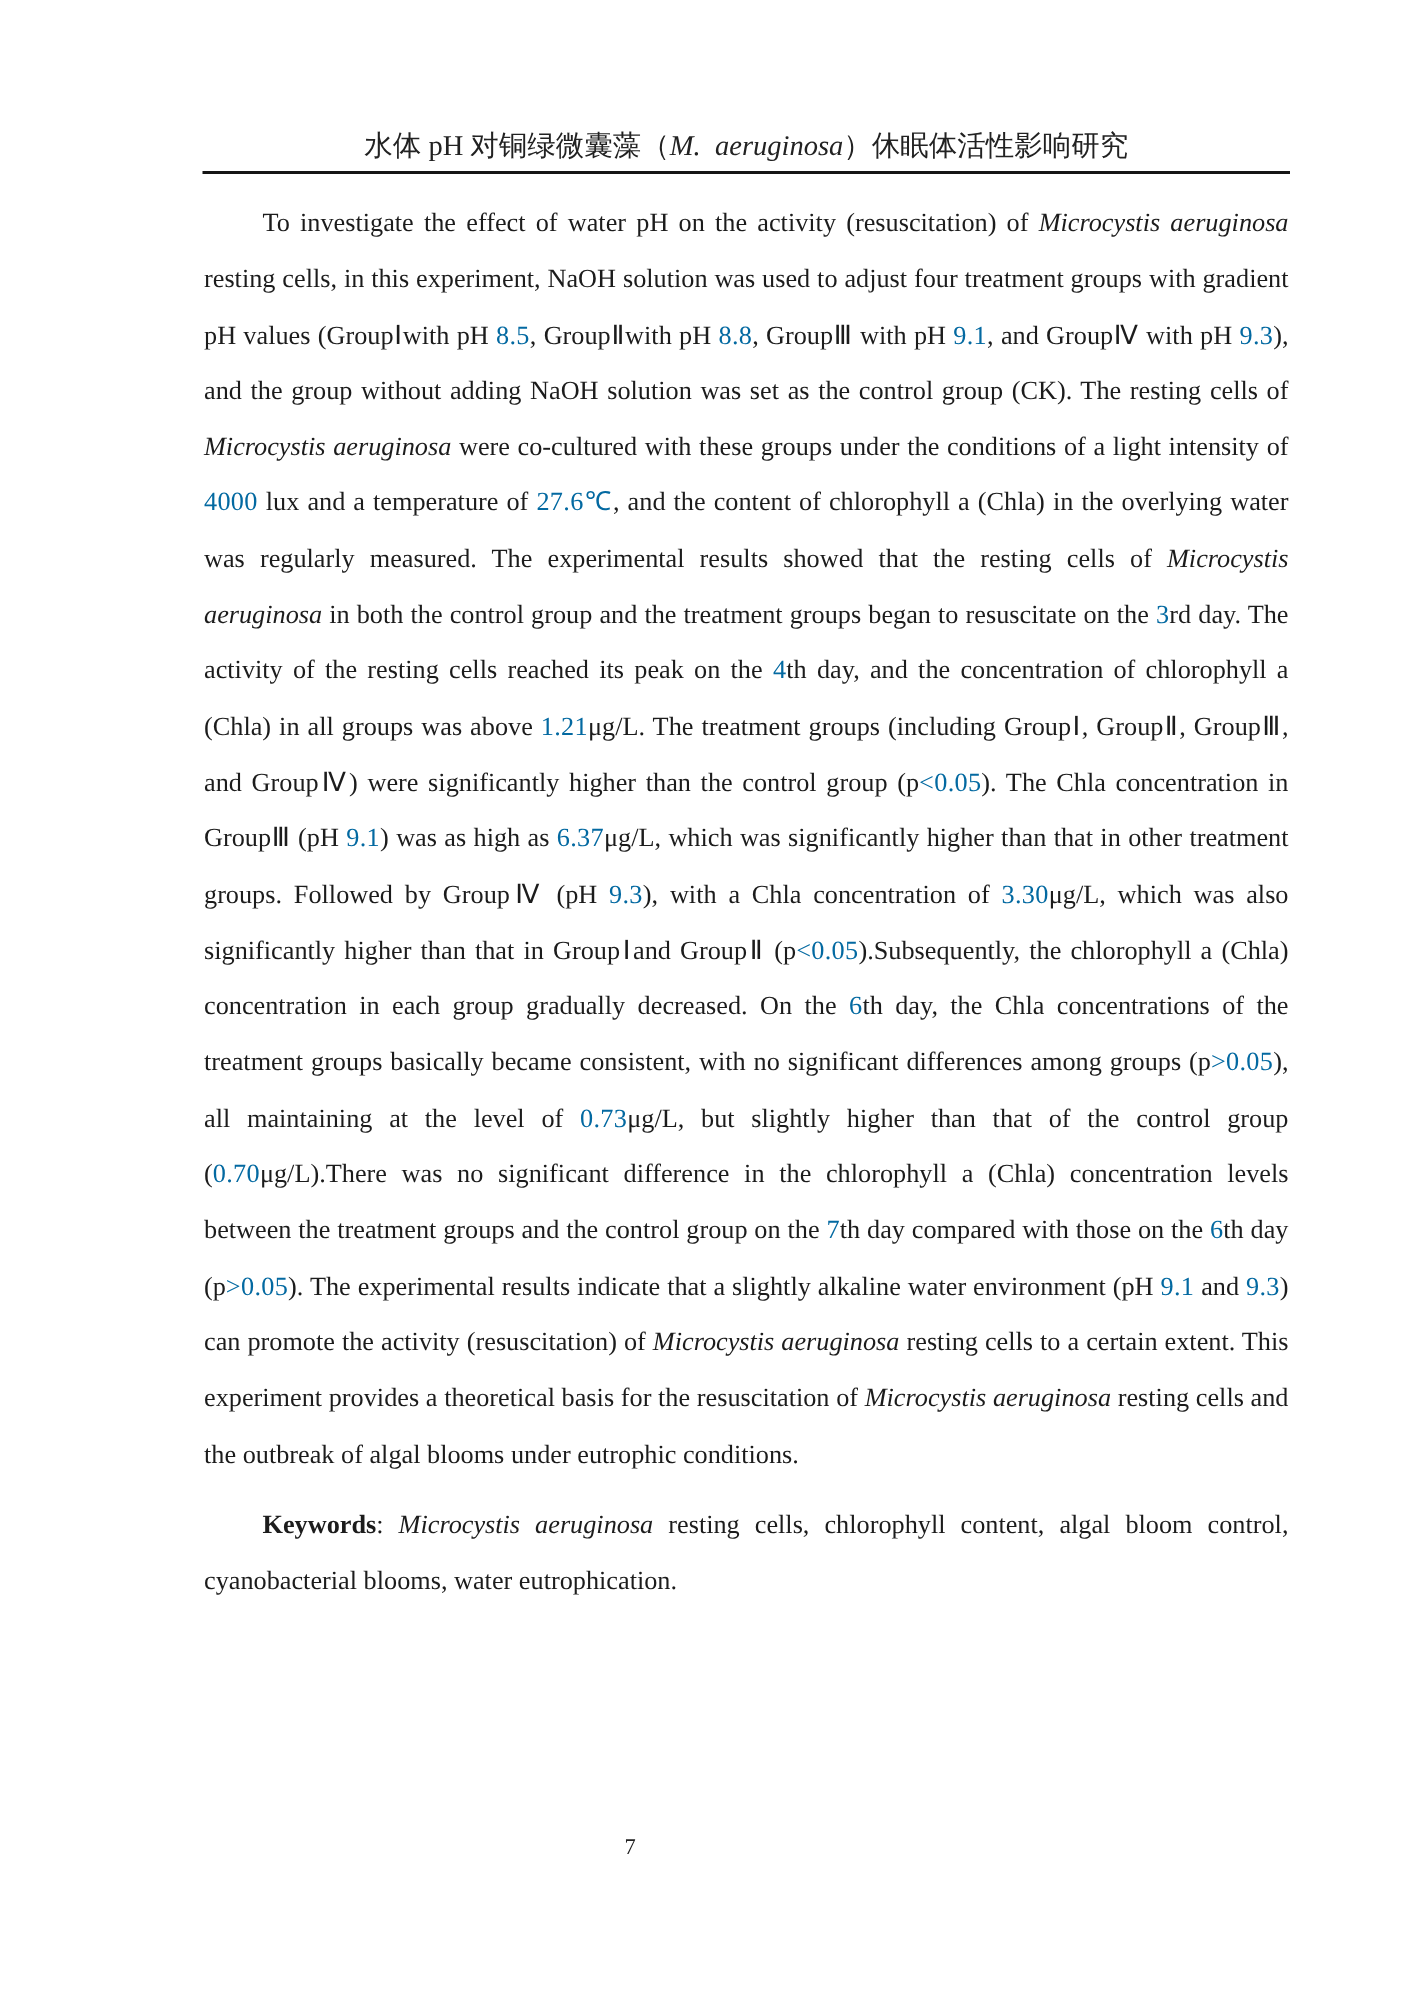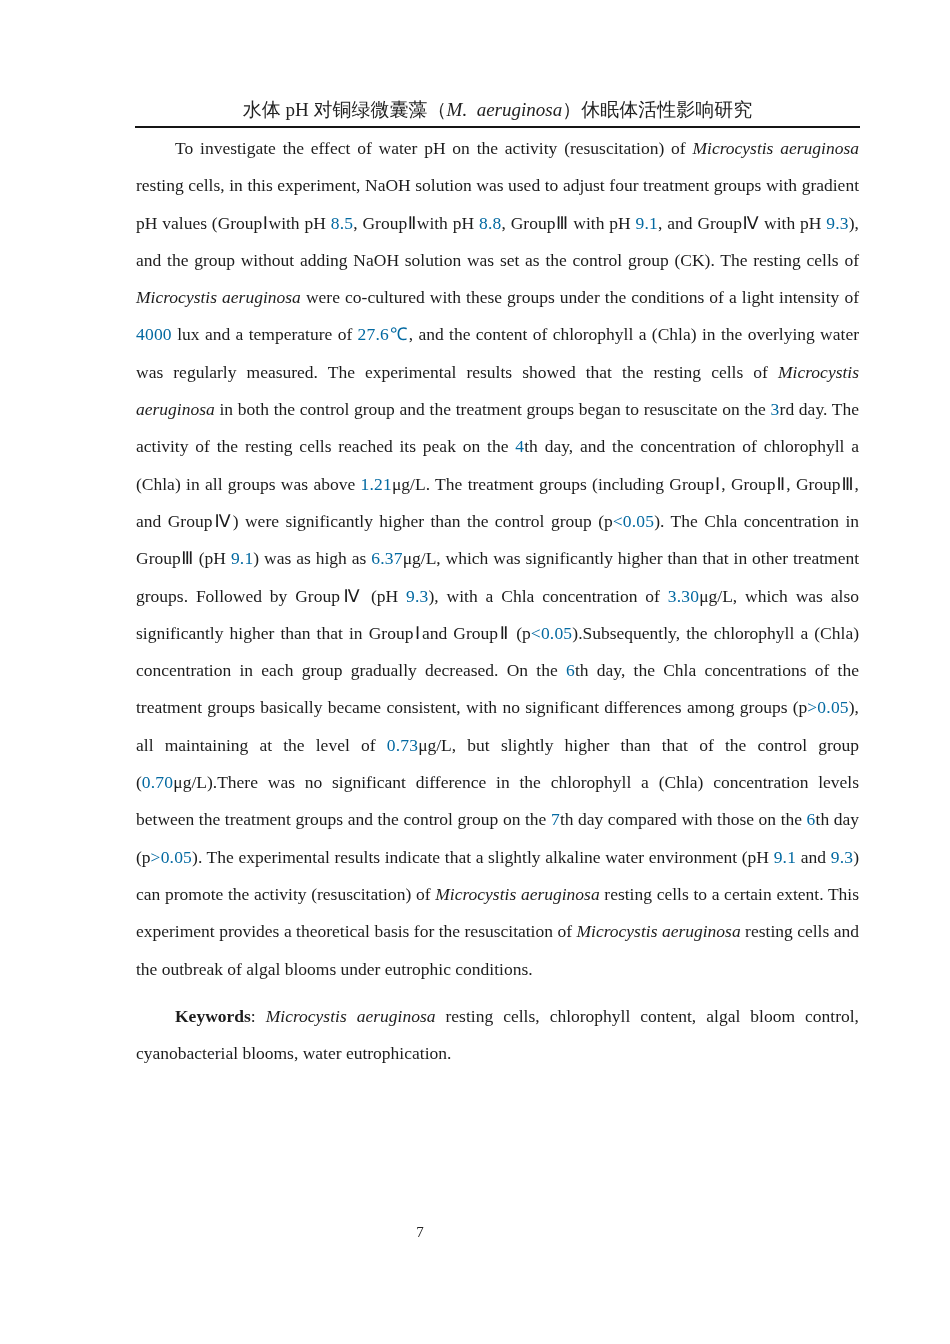--- a/index.html
+++ b/index.html
@@ -21,21 +21,20 @@
     left: 135px;
     top: 86px;
     width: 725px;
     text-align: center;
     font-size: 19px;
     line-height: 24px;
     padding-bottom: 4px;
     border-bottom: 2px solid #151515;
     white-space: pre-wrap;
     color: #222222;
-    margin-top: 12px;
   }
   .body-block {
     position: absolute;
     left: 136px;
     top: 130px;
     width: 723px;
   }
   .para {
     margin: 0;
     font-size: 17.5px;

